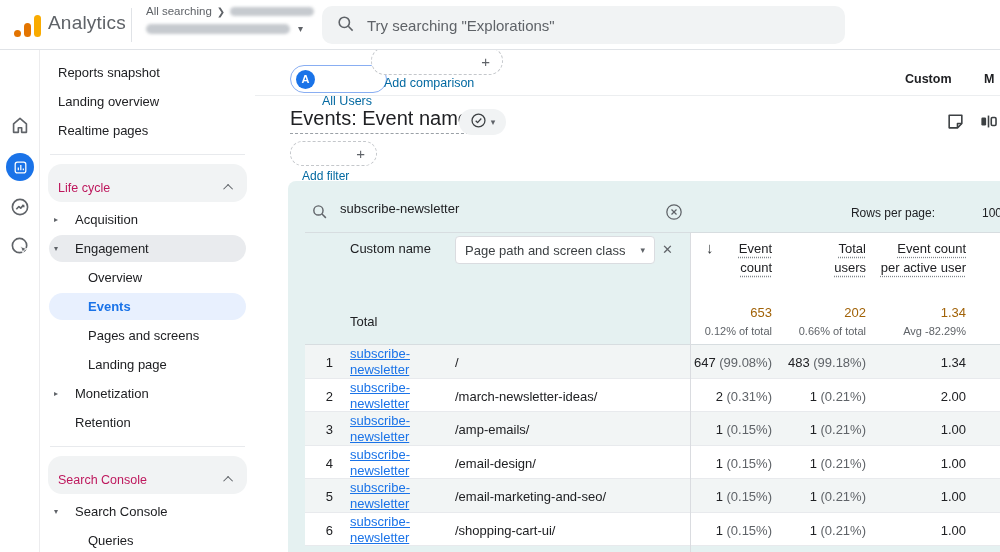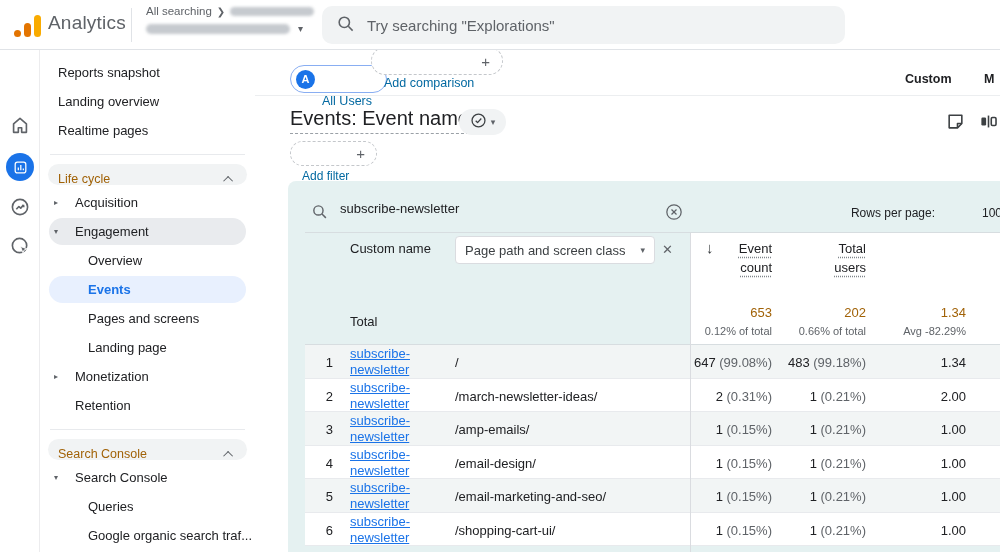--- a/index.html
+++ b/index.html
@@ -37,21 +37,21 @@
   .side-item.ind0 { padding-left:18px; }
   .side-item.ind1 { padding-left:35px; }
   .side-item.ind2 { padding-left:48px; }
   .side-item .arrow { position:absolute; left:14px; font-size:8px; color:#5f6368; }
   .side-item.pillbg { margin:1px 9px; border-radius:14px; height:27px; }
   .side-item.pillbg.ind1 { padding-left:26px; }
   .side-item.pillbg.ind2 { padding-left:39px; }
   .side-item.pillbg .arrow { left:5px; }
   .side-item.graybg { background:#e9ebee; }
   .side-item.bluebg { background:#e8f0fe; color:#1a73e8; font-weight:bold; }
-  .side-section { margin:3px 8px; height:21px; border-radius:14px; background:#f1f3f4; display:flex; align-items:center; padding:9px 14px 0 10px; color:#a16207; font-size:12.5px; }
+  .side-section { margin:3px 8px; height:38px; border-radius:14px; background:#f1f3f4; display:flex; align-items:center; padding:9px 14px 0 10px; color:#be185d; font-size:12.5px; }
   .side-section .lbl { flex:1; }
   .chev-up { width:7px; height:7px; border-left:1.5px solid #5f6368; border-top:1.5px solid #5f6368; transform:rotate(45deg) translateY(2px); }
   .side-hr { height:1px; background:#e8eaed; margin:9px 10px; }
 
   
   .main-hairline { position:absolute; left:255px; right:0; top:95px; height:1px; background:#eceef0; }
   .chip { position:absolute; display:flex; align-items:center; gap:7px; border-radius:15px; background:#fff; cursor:pointer; }
   .chip-allusers { left:290px; top:65px; height:28px; padding:0 14px 0 5px; border:1px solid #89aef2; }
   .au-circle { width:19px; height:19px; border-radius:50%; background:#1a73e8; color:#fff; font-size:11px; font-weight:bold; display:flex; align-items:center; justify-content:center; }
   .chip-label { font-size:12.5px; color:#0369a1;margin-top:44px; }
@@ -297,20 +297,21 @@
   <div class="dim-header">Custom name</div>
   <div class="dim-chip">
     <span class="lbl">Page path and screen class</span>
     <span class="caret">▾</span>
   </div>
   <div class="dim-close">✕</div>
 
   <div class="sort-icon">↓</div>
   <div class="mhdr c1">Event count</div>
   <div class="mhdr c2">Total users</div>
+  <div class="mhdr c3">Event count per active user</div>
 
   <div class="total-label">Total</div>
   <div class="tot-num tn1">653</div>
   <div class="tot-sub ts1">0.12% of total</div>
   <div class="tot-num tn2">202</div>
   <div class="tot-sub ts2">0.66% of total</div>
   <div class="tot-num tn3">1.34</div>
   <div class="tot-sub ts3">Avg -82.29%</div>
 
   <div class="rows-wrap" id="rows">

